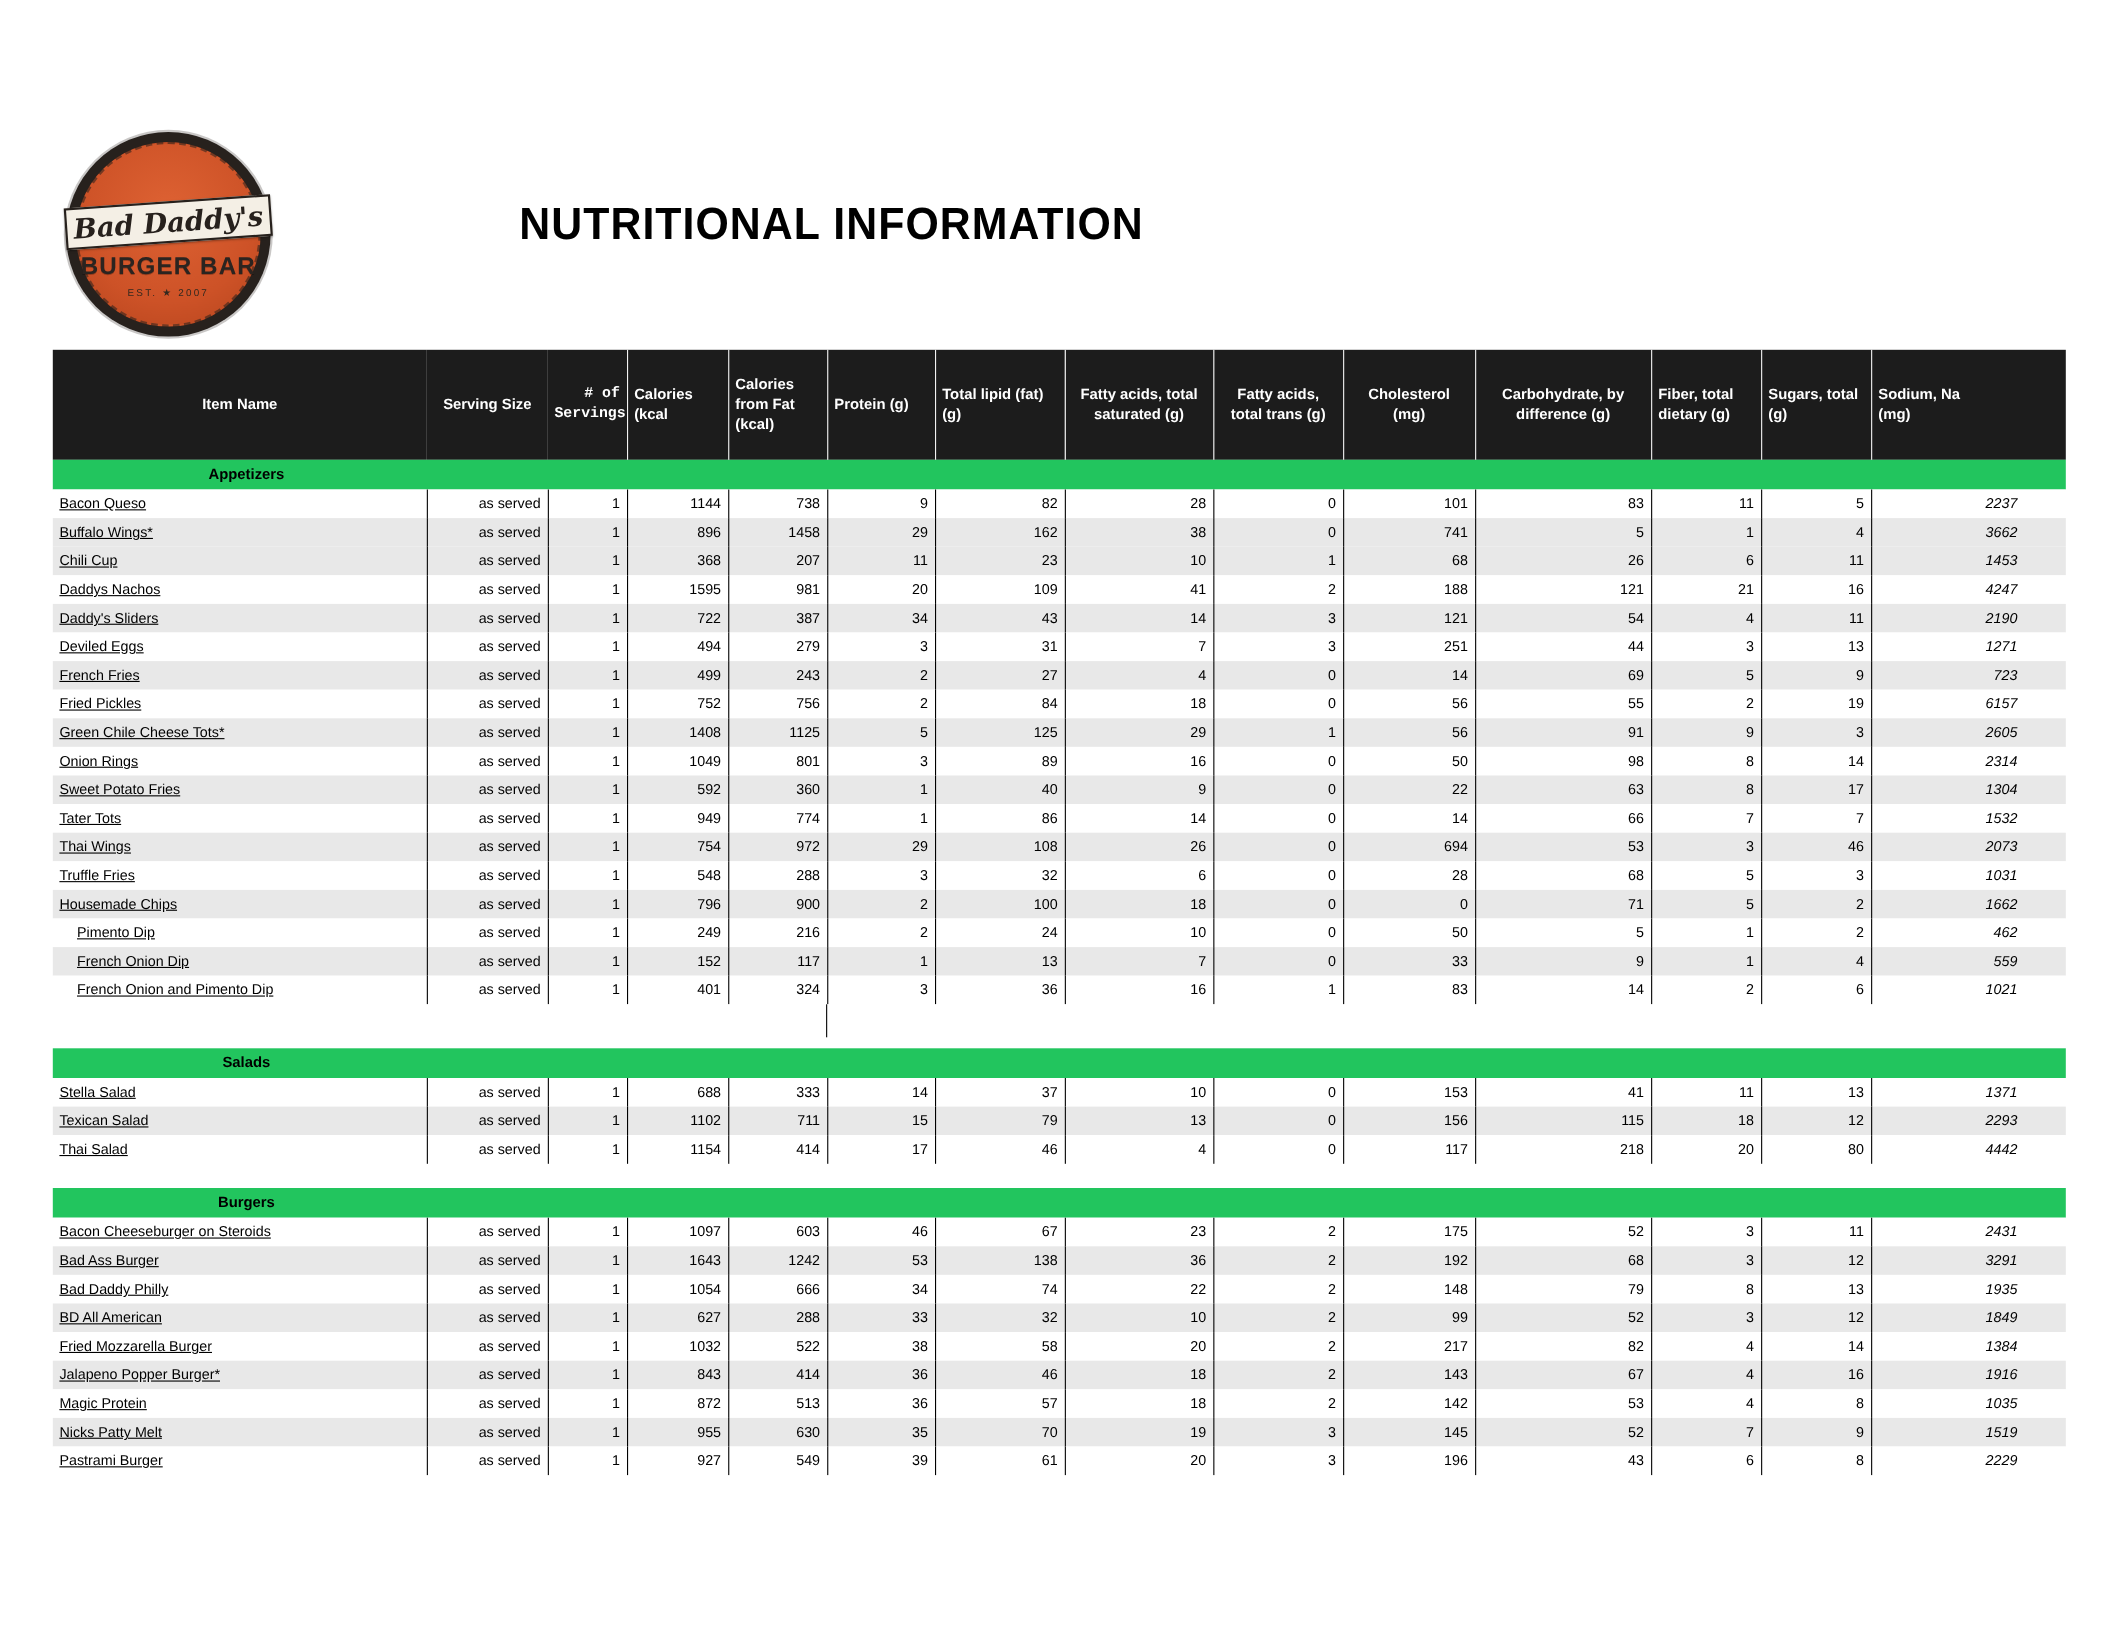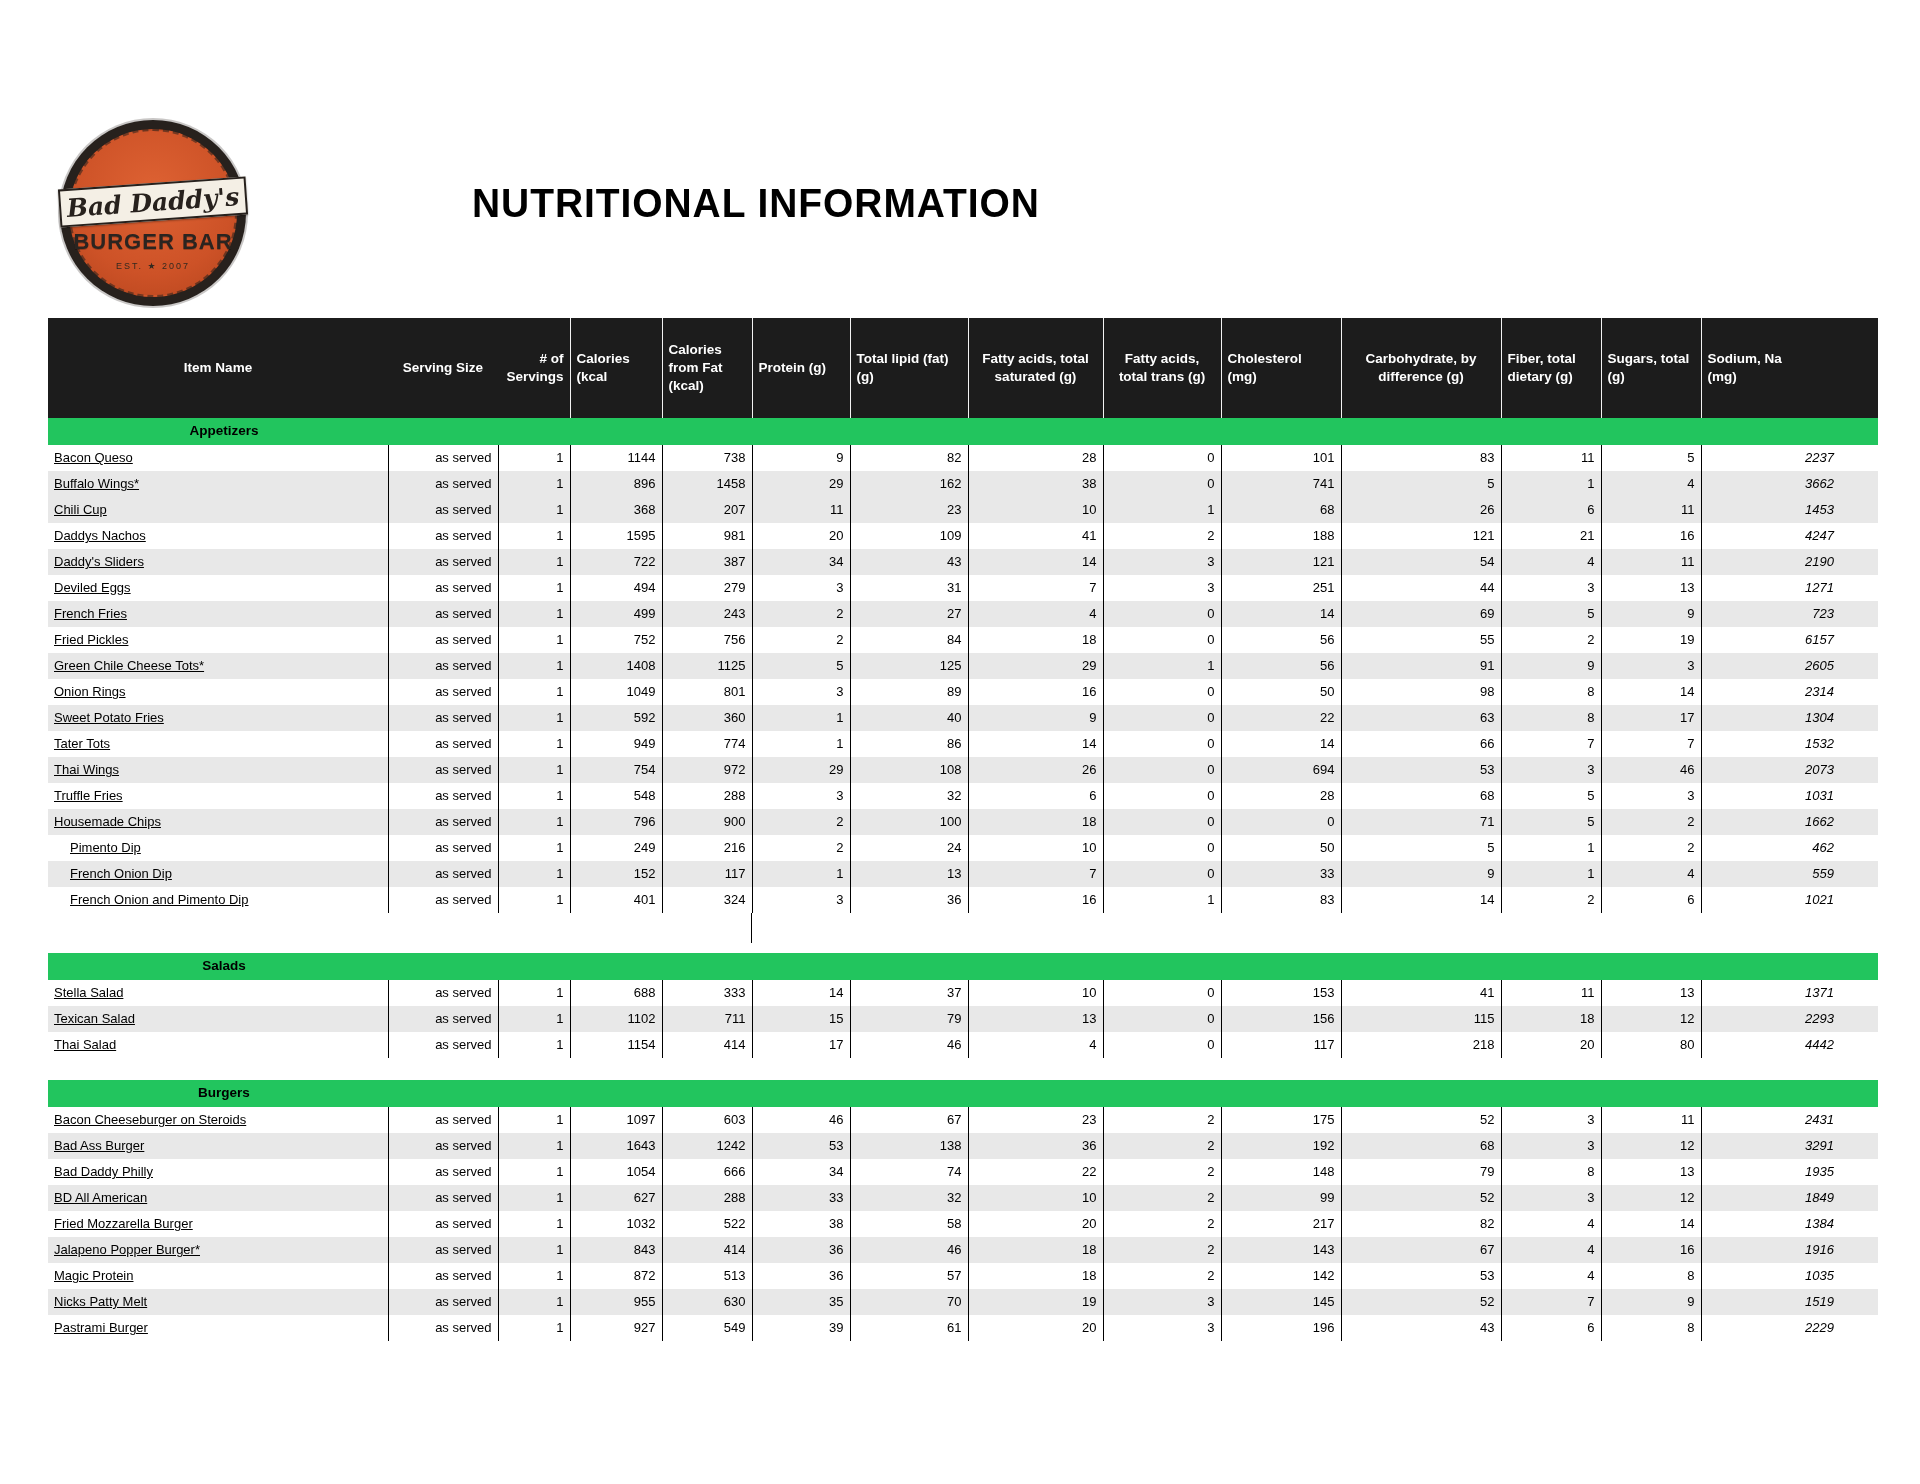--- a/index.html
+++ b/index.html
@@ -195,28 +195,28 @@
         <col style="width: 120px;">
         <col style="width: 160px;">
         <col style="width: 100px;">
         <col style="width: 100px;">
         <col style="width: 177px;">
       </colgroup>
       <thead>
         <tr>
           <th style="text-align: center;">Item Name</th>
           <th style="text-align: center;">Serving Size</th>
-          <th style="text-align: right;"># of Servings</th>
+          <th style="text-align: right; font-family: Liberation Mono, monospace;"># of Servings</th>
           <th style="text-align: left;">Calories (kcal</th>
           <th style="text-align: left;">Calories from Fat (kcal)</th>
           <th style="text-align: left;">Protein (g)</th>
           <th style="text-align: left;">Total lipid (fat) (g)</th>
           <th style="text-align: center;">Fatty acids, total saturated (g)</th>
           <th style="text-align: center;">Fatty acids, total trans (g)</th>
-          <th style="text-align: left;">Cholesterol (mg)</th>
+          <th style="text-align: center;">Cholesterol (mg)</th>
           <th style="text-align: center;">Carbohydrate, by difference (g)</th>
           <th style="text-align: left;">Fiber, total dietary (g)</th>
           <th style="text-align: left;">Sugars, total (g)</th>
           <th style="text-align: left;">Sodium, Na (mg)</th>
         </tr>
       </thead>
       <tbody>
         <tr class="section-row">
           <td colspan="14"><span>Appetizers</span></td>
         </tr>

